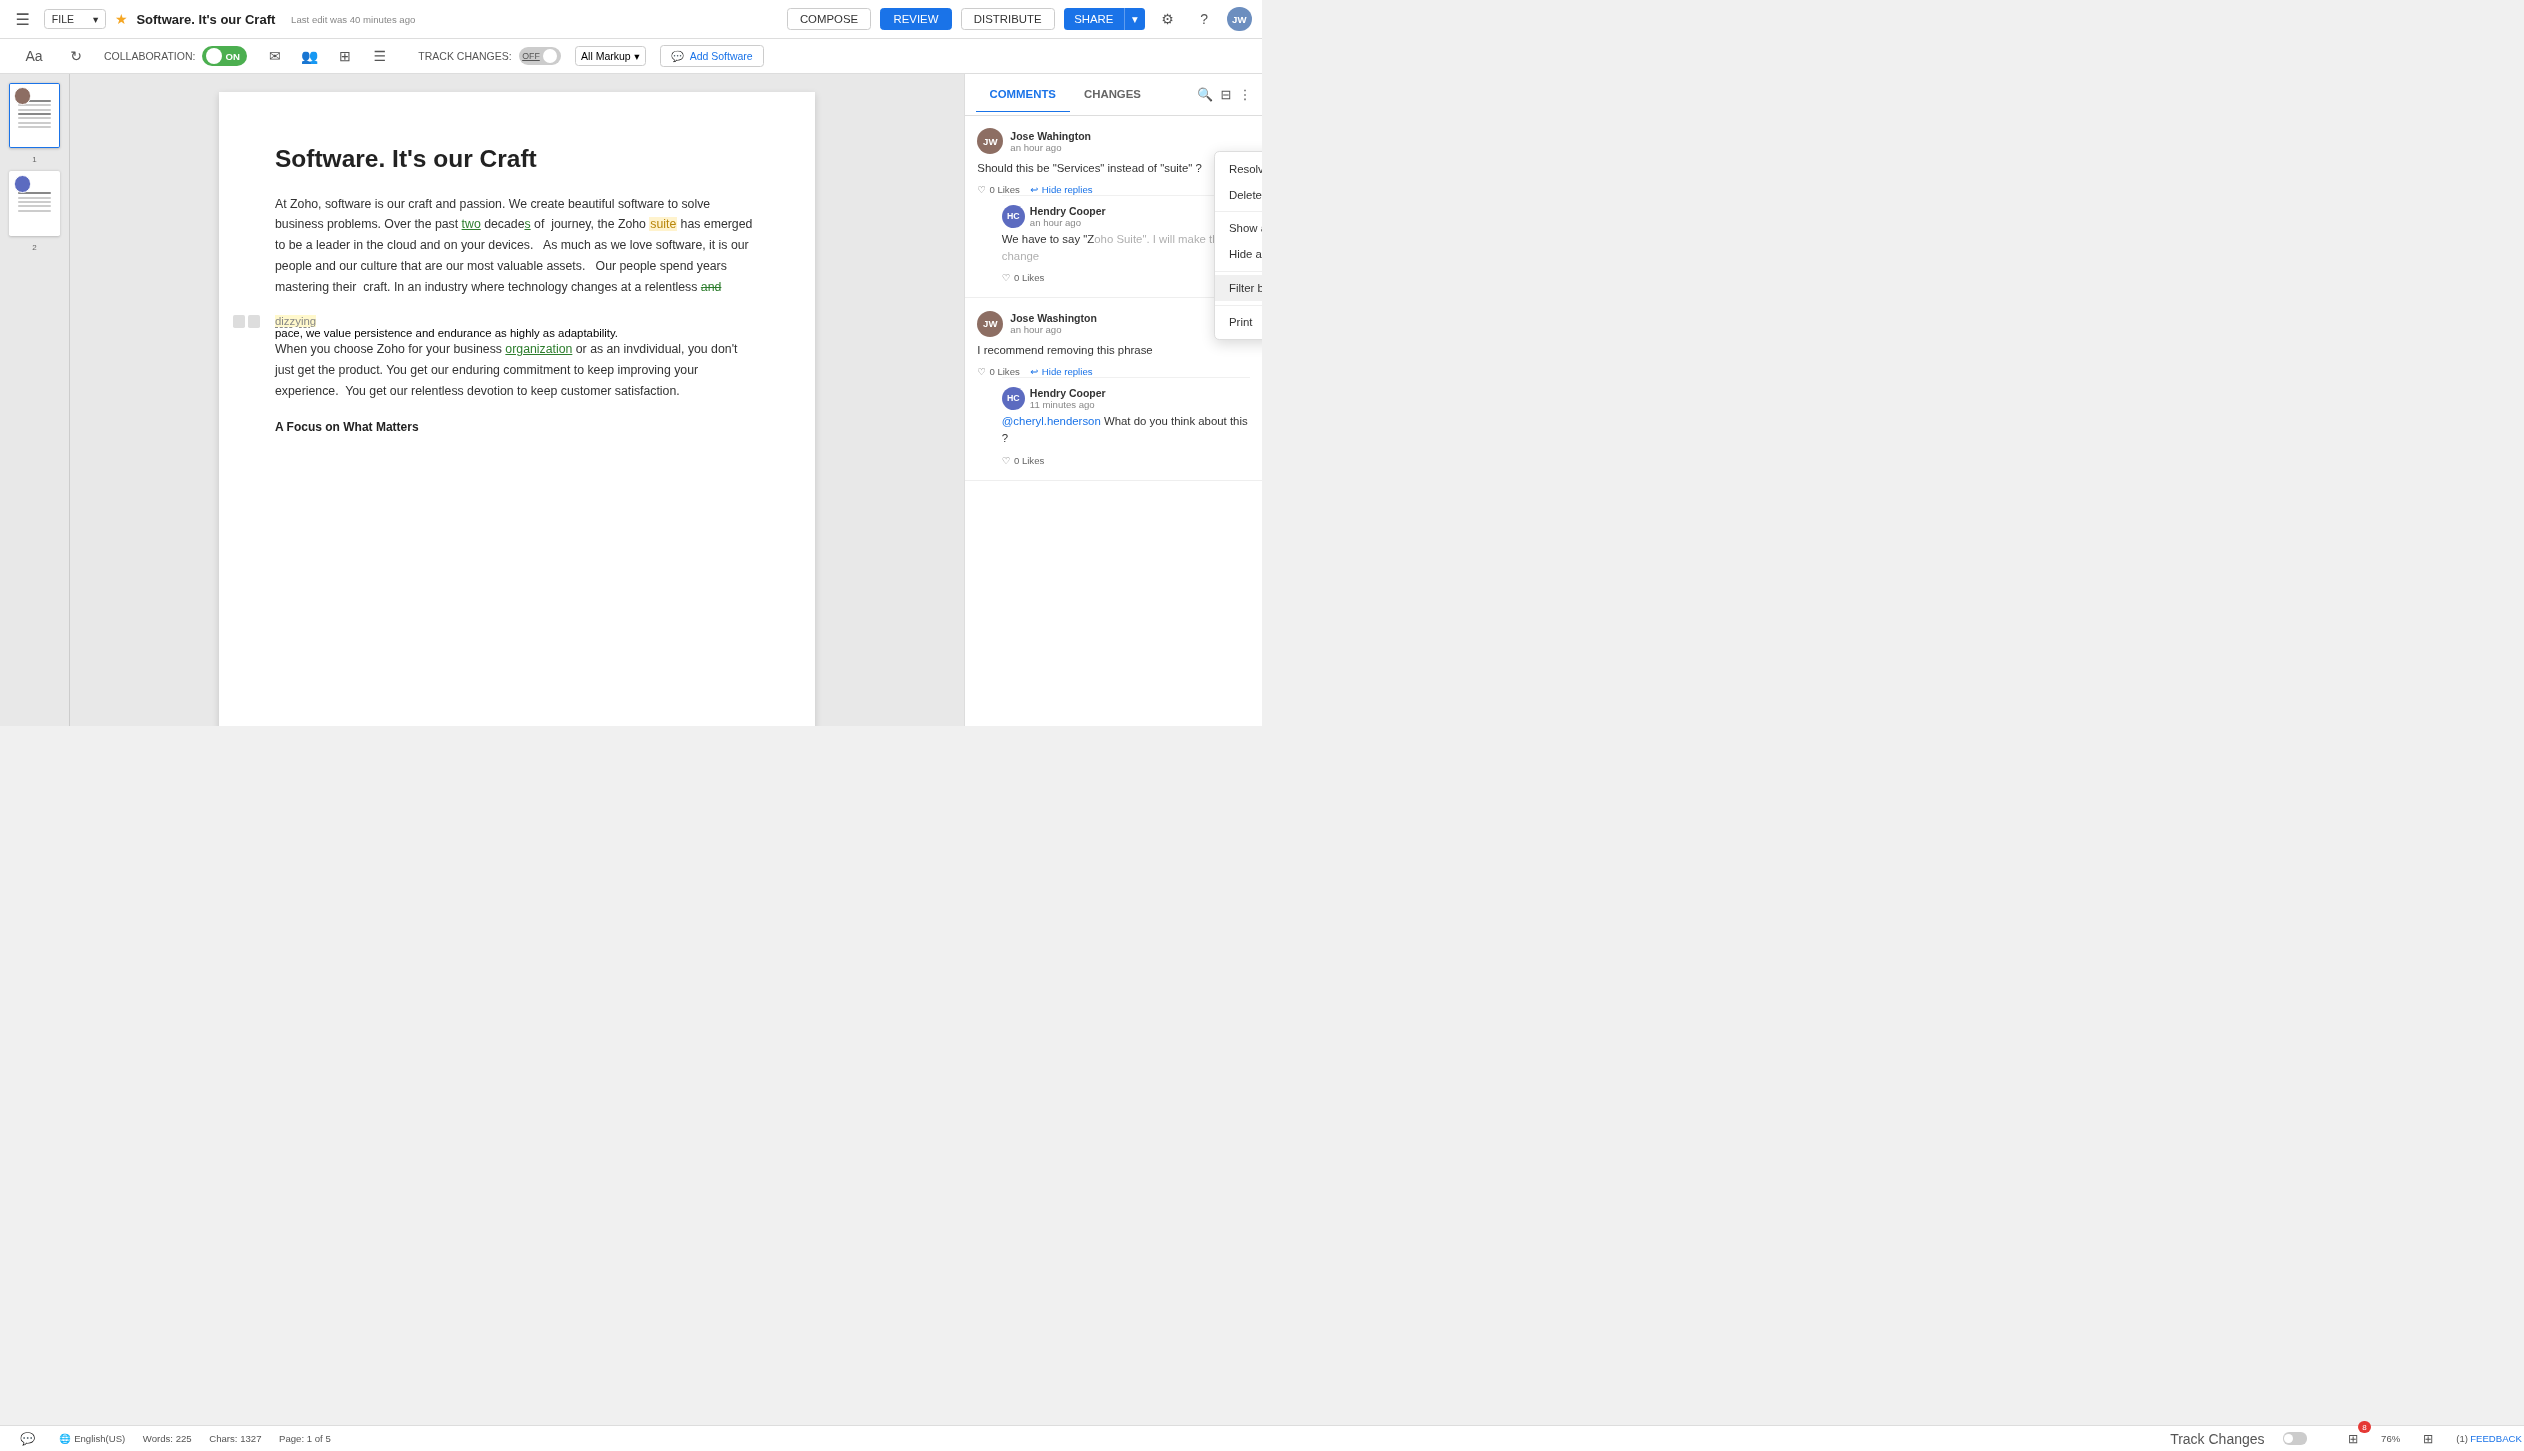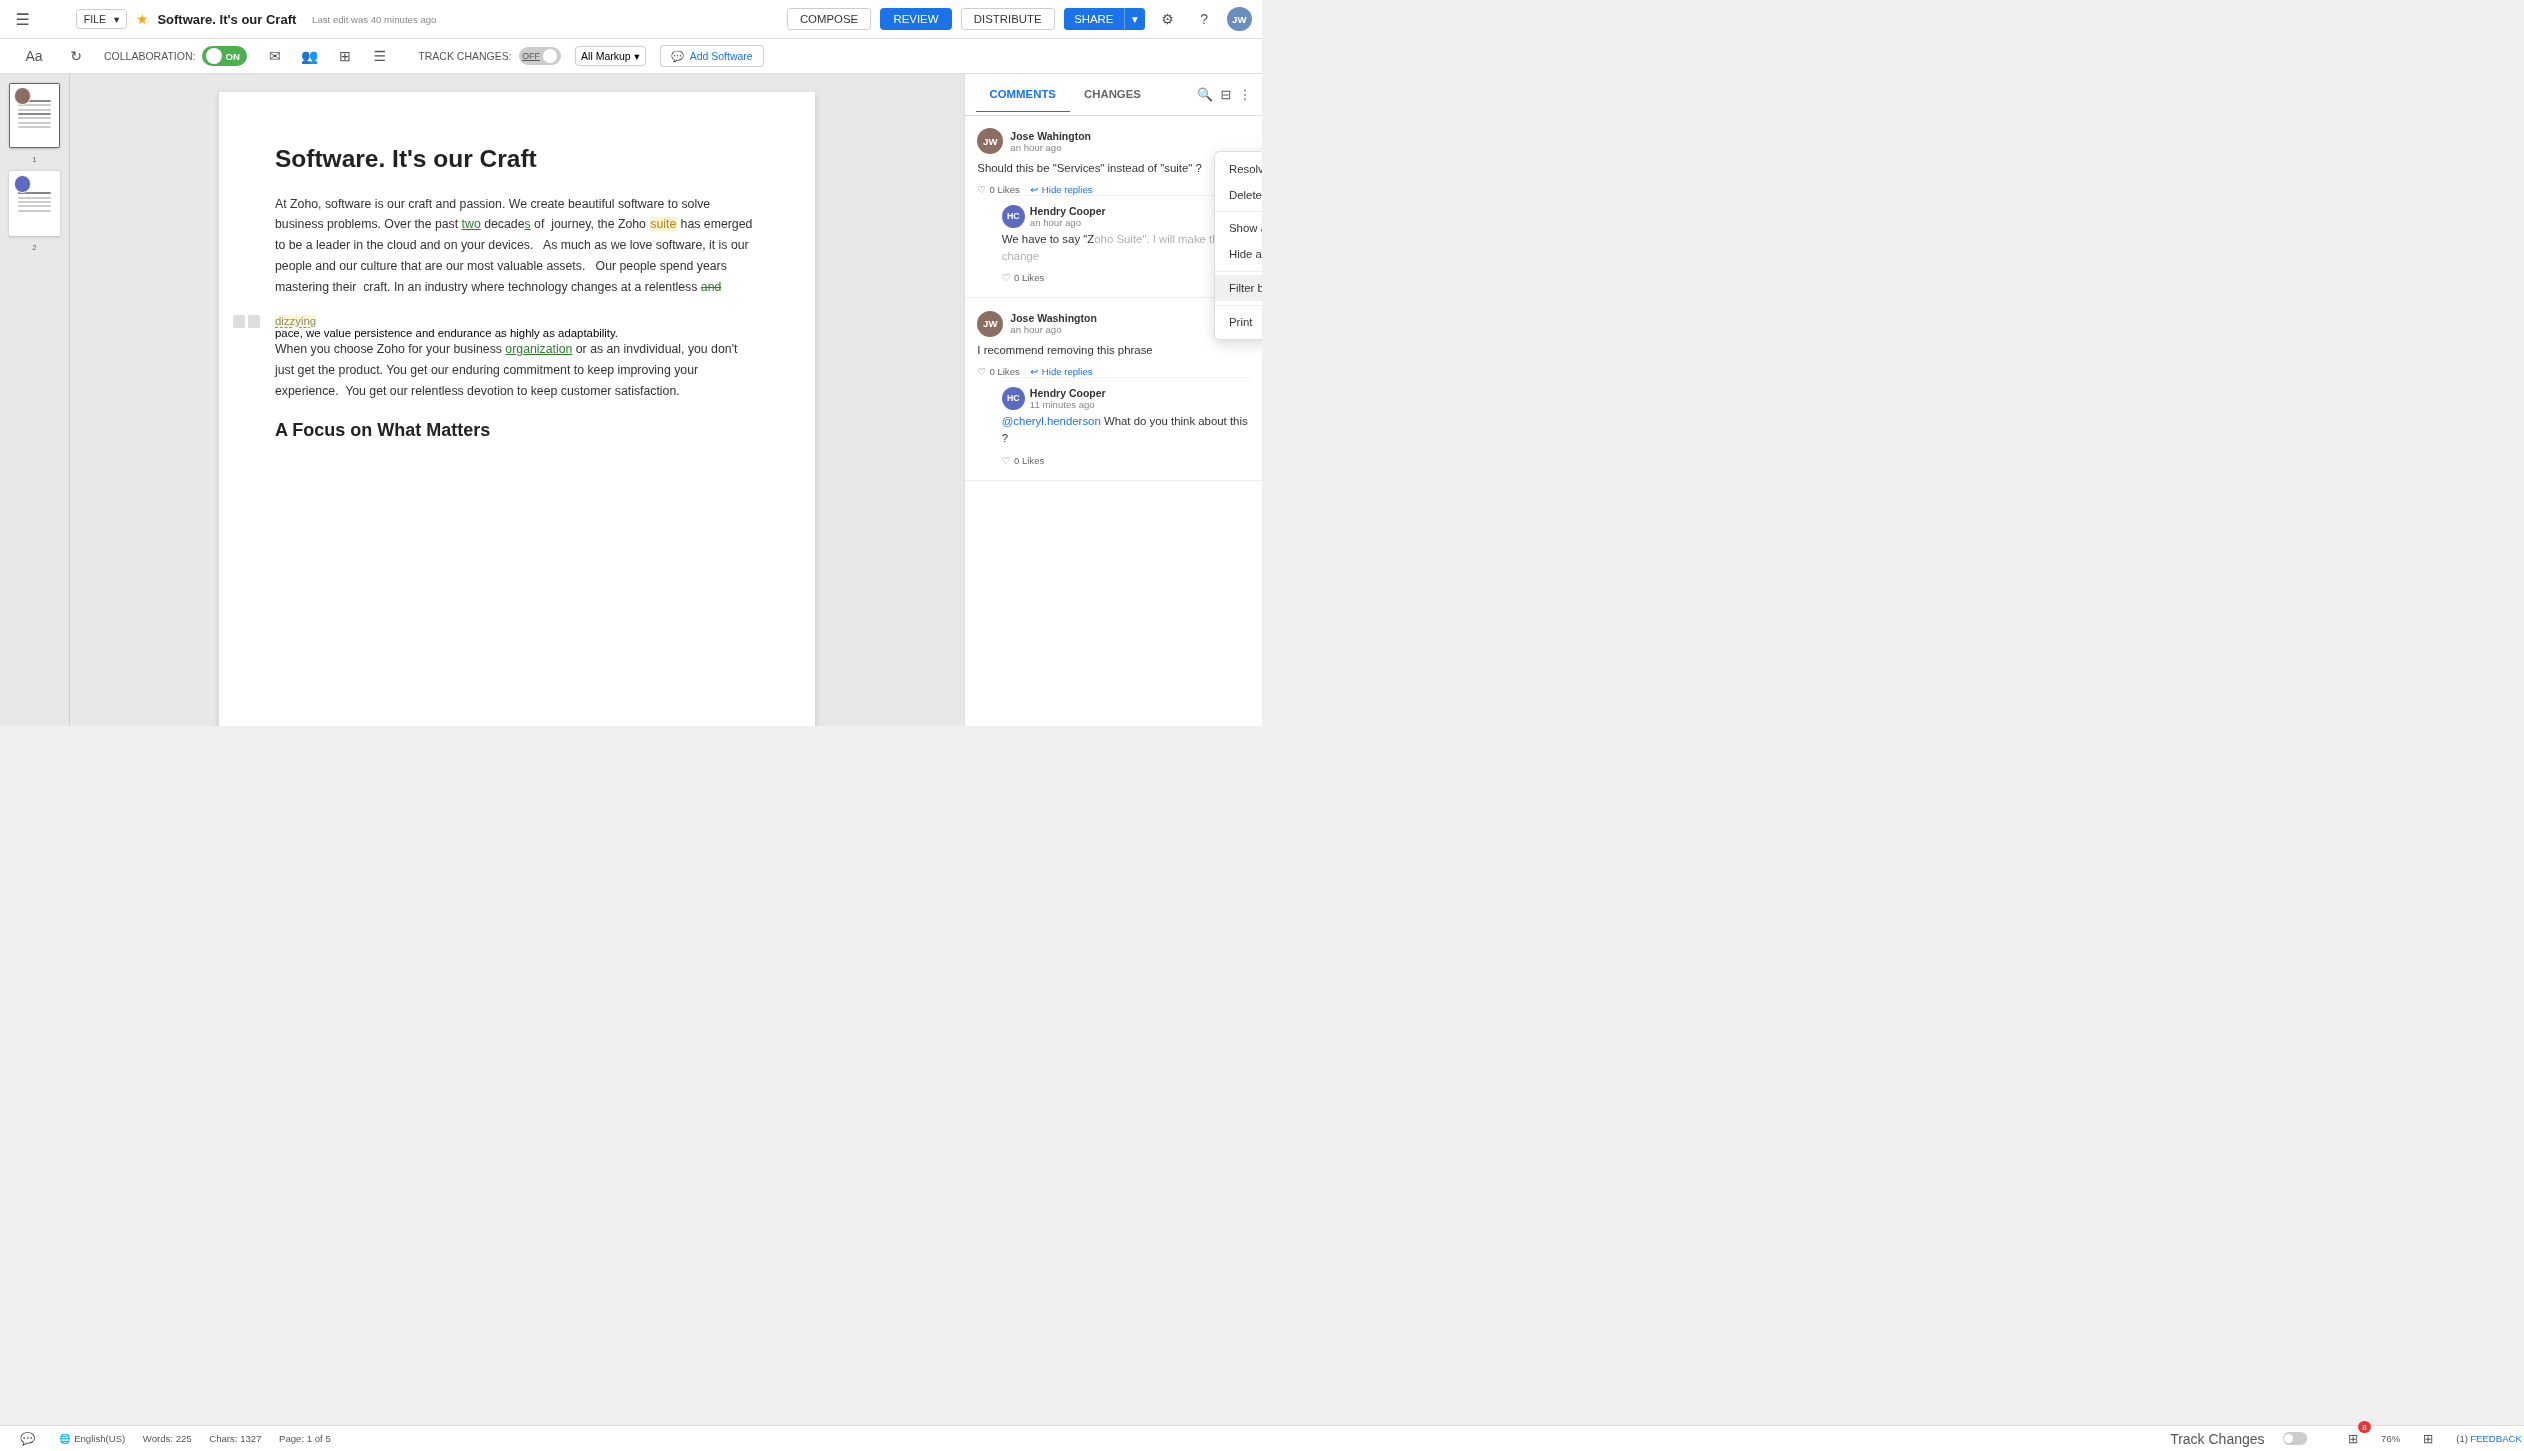--- a/index.html
+++ b/index.html
@@ -15,23 +15,23 @@
       padding: 0 10.5px;
       gap: 8.8px;
     }
     .hamburger-btn {
       width: 24.5px; height: 24.5px;
       display: flex; align-items: center; justify-content: center;
       cursor: pointer; border-radius: 3.5px;
     }
     .hamburger-btn span { font-size: 16px; color: #555; }
     .file-btn {
-      display: flex; align-items: center; gap: 8px;
+      display: flex; align-items: center; gap: 19px;
       border: 0.9px solid #ccc; border-radius: 3.5px;
-      padding: 2.6px 7px; cursor: pointer; font-size: 10.5px; color: #333; margin-left: 32px;
+      padding: 2.6px 7px; cursor: pointer; font-size: 10.5px; color: #333;
     }
     .star-icon { color: #f5a623; font-size: 14px; }
     .doc-title { font-size: 13px; font-weight: 600; color: #222; }
     .last-edit { font-size: 9.6px; color: #888; margin-left: 7px; }
     .spacer { flex: 1; }
     .top-btn {
       padding: 4.4px 12.3px; border-radius: 3.5px; cursor: pointer;
       font-size: 11.4px; border: 0.9px solid transparent;
     }
     .top-btn.compose { background: #fff; border-color: #ccc; color: #333; }
@@ -143,21 +143,21 @@
     .doc-para { font-size: 12.3px; line-height: 1.7; color: #333; margin-bottom: 17.5px; }
     .highlight-green { color: #2d7d2d; text-decoration: underline; text-decoration-color: #2d7d2d; }
     .highlight-orange { background: #fff3cd; color: #b8860b; padding: 0 0.9px; }
     .strikethrough-green { color: #2d7d2d; }
     .highlight-yellow { background: #fff8cc; color: #888; text-decoration: underline dashed #888; }
     .sidebar-marker {
       position: absolute; left: 7px;
       display: flex; gap: 2.6px;
     }
     .marker-icon { width: 12.3px; height: 12.3px; background: #ccc; border-radius: 1.8px; display: inline-block; }
-    .doc-h2 { font-size: 18px; font-weight: 700; color: #222; margin-bottom: 10.5px; }
+    .doc-h2 { font-size: 12px; font-weight: 700; color: #222; margin-bottom: 10.5px; }
 
     
     .right-panel {
       width: 298px; background: #fff;
       border-left: 0.9px solid #ddd;
       display: flex; flex-direction: column;
       position: relative;
     }
     .panel-tabs {
       display: flex; border-bottom: 0.9px solid #ddd;

